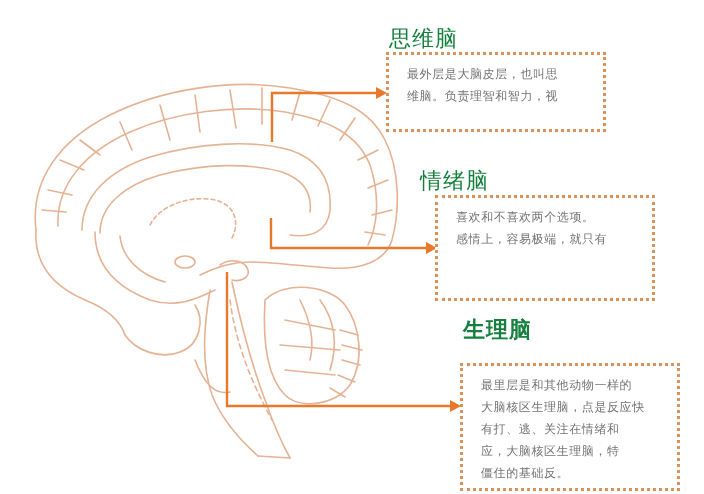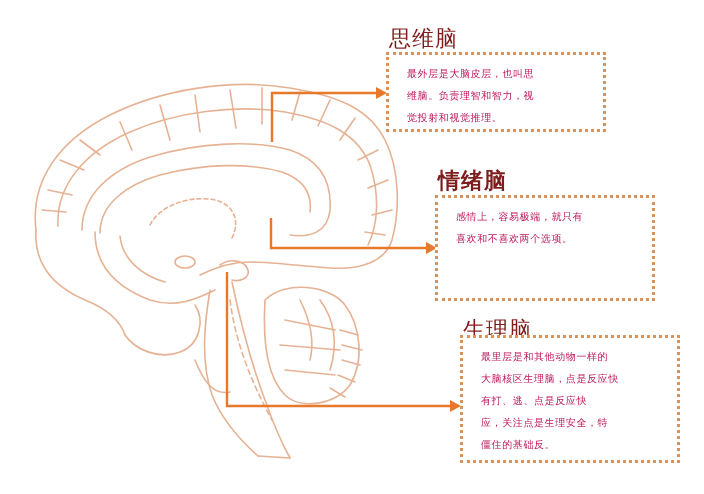--- a/index.html
+++ b/index.html
@@ -1,21 +1,21 @@
 <!DOCTYPE html>
 <html><head>
 <meta charset="utf-8">
 <style>
   html, body { margin: 0; padding: 0; background: #ffffff; }
   body { width: 704px; height: 494px; position: relative; overflow: hidden;
          font-family: "DejaVu Sans", "Liberation Sans", sans-serif; }
   .brain { position: absolute; left: 0; top: 0; width: 704px; height: 494px; }
-  .title { position: absolute; font-size: 22px; color: #7f1d1d; letter-spacing: 1px; line-height: 24px; }
+  .title { position: absolute; font-size: 22px; color: #15803d; letter-spacing: 1px; line-height: 24px; }
   .box { position: absolute; border: 3px dotted #d9925a; background: #fff; box-sizing: border-box;
-         padding: 8px 10px 6px 18px; font-size: 10px; color: #be185d; line-height: 22px; letter-spacing: 0.6px; }
+         padding: 8px 10px 6px 18px; font-size: 12px; color: #737373; line-height: 22px; letter-spacing: 0.6px; }
   .box p { margin: 0; }
 </style>
 </head>
 <body>
 
 <svg class="brain" viewBox="0 0 704 494" xmlns="http://www.w3.org/2000/svg">
   <g fill="none" stroke="#e6b294" stroke-width="1.6" stroke-linecap="round" stroke-linejoin="round">
 
     <path d="M36 230 C30 180 60 140 110 115 C160 90 230 78 290 88 C340 96 370 110 385 140 C400 170 400 210 392 240 C385 262 360 270 330 268 C300 266 270 262 250 262 C230 262 210 270 200 275"></path>
     <path d="M36 230 C34 262 50 285 85 300 C105 308 120 320 125 335"></path>
@@ -57,29 +57,28 @@
     <polygon points="387,93 376,87 376,99"></polygon>
     <polygon points="437,248 426,242 426,254"></polygon>
     <polygon points="461,406 450,400 450,412"></polygon>
   </g>
 </svg>
 
 <div class="title" style="left:389px; top:27px;">思维脑</div>
 <div class="box" style="left:386px; top:52px; width:220px; height:80px;">
   <p>最外层是大脑皮层，也叫思</p>
   <p>维脑。负责理智和智力，视</p>
-  <p>觉投射和视觉推理。</p>
 </div>
 
-<div class="title" style="left:438px; top:169px;font-weight:bold;">情绪脑</div>
+<div class="title" style="left:420px; top:169px;">情绪脑</div>
 <div class="box" style="left:435px; top:195px; width:220px; height:106px;">
+  <p>喜欢和不喜欢两个选项。</p>
   <p>感情上，容易极端，就只有</p>
-  <p>喜欢和不喜欢两个选项。</p>
 </div>
 
-<div class="title" style="left:463px; top:318px;">生理脑</div>
-<div class="box" style="left:460px; top:335px; width:220px; height:128px;">
+<div class="title" style="left:463px; top:318px;font-weight:bold;">生理脑</div>
+<div class="box" style="left:460px; top:363px; width:220px; height:128px;">
   <p>最里层是和其他动物一样的</p>
   <p>大脑核区生理脑，点是反应快</p>
-  <p>有打、逃、点是反应快</p>
-  <p>应，关注点是生理安全，特</p>
+  <p>有打、逃、关注在情绪和</p>
+  <p>应，大脑核区生理脑，特</p>
   <p>僵住的基础反。</p>
 </div>
 
 </body></html>

